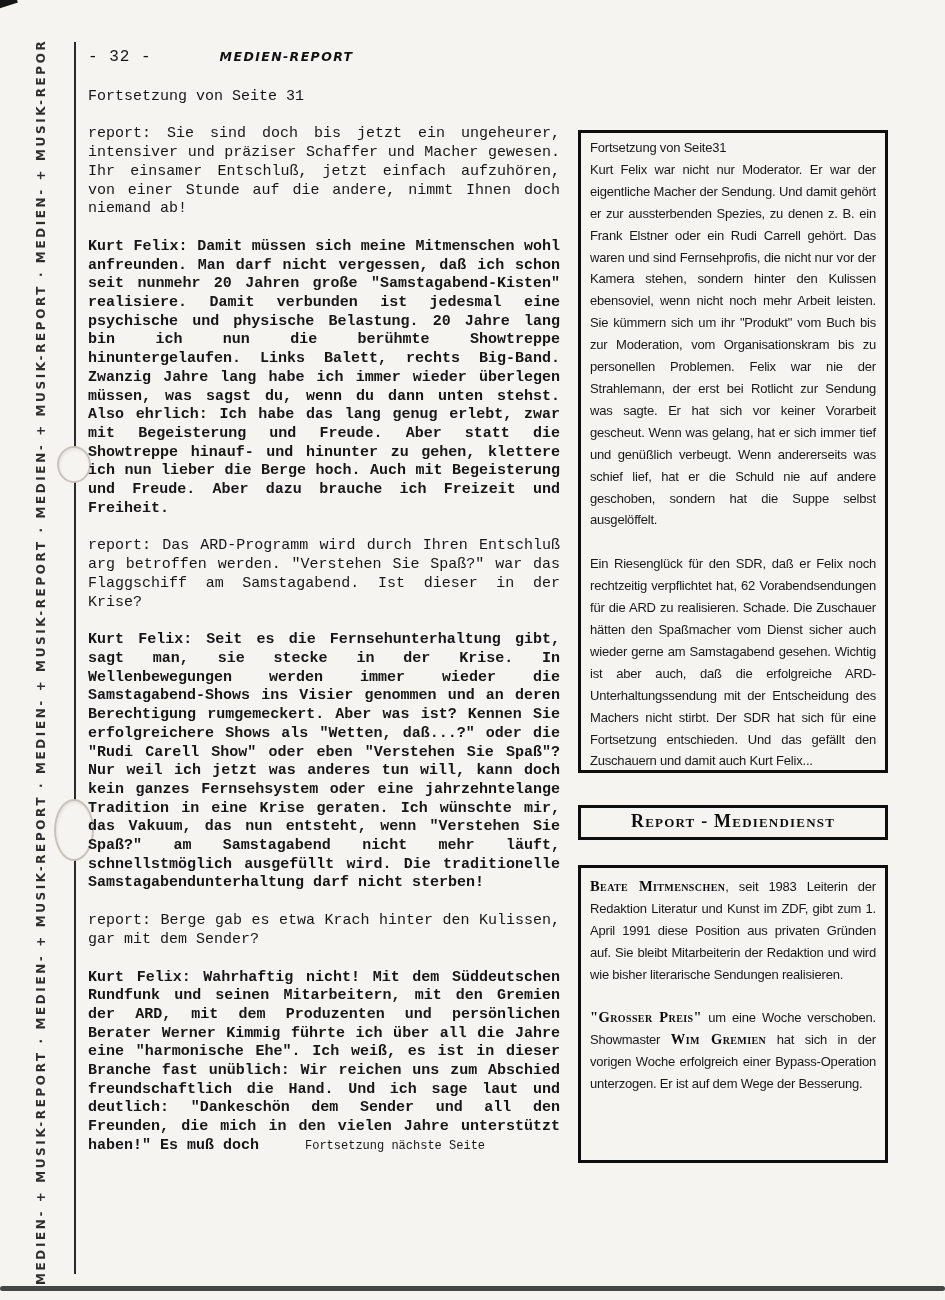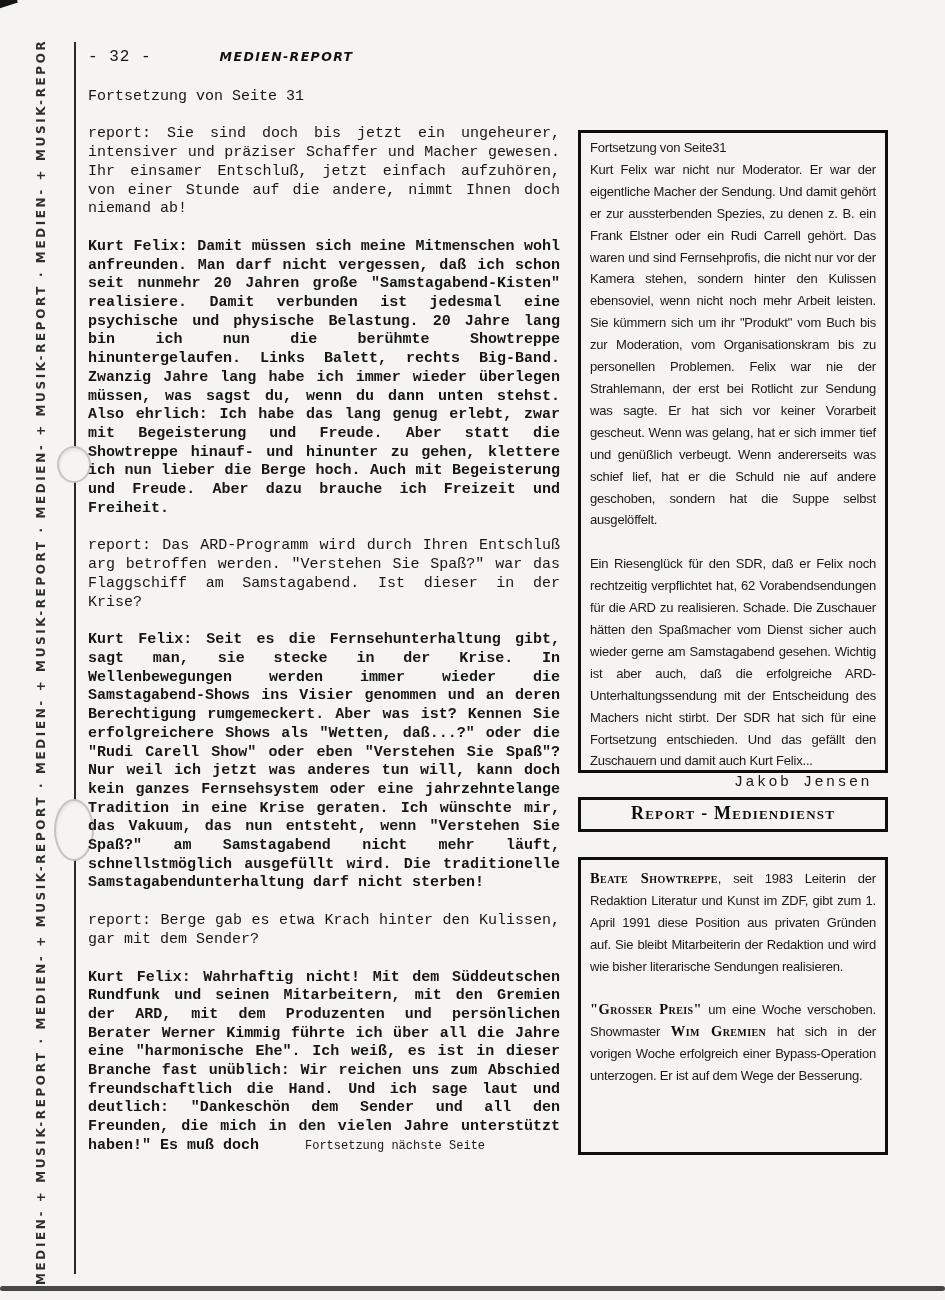--- a/index.html
+++ b/index.html
@@ -71,21 +71,21 @@
   }
   .sidebar-article .heading{text-align:left;}
   .sidebar-article p{margin:0;}
   .sidebar-article p + p{margin-top:22px;}
   .byline{
     margin-top:auto;text-align:right;
     font-family:"Liberation Mono", monospace;
     font-size:15px;letter-spacing:2.5px;padding:0 4px 2px 0;
   }
   .section-header-box{
-    width:310px;margin-top:24px;padding:3px 0 4px 0;
+    width:310px;margin-top:32px;padding:3px 0 4px 0;
     text-align:center;
     font-family:"Liberation Serif", serif;font-weight:bold;
     font-variant:small-caps;font-size:18px;letter-spacing:1.2px;
     color:#0d0d0d;
   }
   .news-box{
     width:310px;height:298px;margin-top:25px;padding:8px 9px;
   }
   .news-box p{margin:0;}
   .news-box p + p{margin-top:22px;}
@@ -121,25 +121,24 @@
 </div>
 
 <div class="continuation-bottom">Fortsetzung nächste Seite</div>
 
 <div class="col-right">
 
   <div class="boxed sidebar-article">
     <div class="heading">Fortsetzung von Seite31</div>
     <p>Kurt Felix war nicht nur Moderator. Er war der eigentliche Macher der Sendung. Und damit gehört er zur aussterbenden Spezies, zu denen z. B. ein Frank Elstner oder ein Rudi Carrell gehört. Das waren und sind Fernsehprofis, die nicht nur vor der Kamera stehen, sondern hinter den Kulissen ebensoviel, wenn nicht noch mehr Arbeit leisten. Sie kümmern sich um ihr "Produkt" vom Buch bis zur Moderation, vom Organisationskram bis zu personellen Problemen. Felix war nie der Strahlemann, der erst bei Rotlicht zur Sendung was sagte. Er hat sich vor keiner Vorarbeit gescheut. Wenn was gelang, hat er sich immer tief und genüßlich verbeugt. Wenn andererseits was schief lief, hat er die Schuld nie auf andere geschoben, sondern hat die Suppe selbst ausgelöffelt.</p>
     <p>Ein Riesenglück für den SDR, daß er Felix noch rechtzeitig verpflichtet hat, 62 Vorabendsendungen für die ARD zu realisieren. Schade. Die Zuschauer hätten den Spaßmacher vom Dienst sicher auch wieder gerne am Samstagabend gesehen. Wichtig ist aber auch, daß die erfolgreiche ARD-Unterhaltungssendung mit der Entscheidung des Machers nicht stirbt. Der SDR hat sich für eine Fortsetzung entschieden. Und das gefällt den Zuschauern und damit auch Kurt Felix...</p>
-    <div class="byline">Jakob Jensen</div>
   </div>
 
   <div class="boxed section-header-box">
     <span>Report - Mediendienst</span>
   </div>
 
   <div class="boxed news-box">
-    <p><span class="sc">Beate Showtreppe</span><span>, seit 1983 Leiterin der Redaktion Literatur und Kunst im ZDF, gibt zum 1. April 1991 diese Position aus privaten Gründen auf. Sie bleibt Mitarbeiterin der Redaktion und wird wie bisher literarische Sendungen realisieren.</span></p>
+    <p><span class="sc">Beate Mitmenschen</span><span>, seit 1983 Leiterin der Redaktion Literatur und Kunst im ZDF, gibt zum 1. April 1991 diese Position aus privaten Gründen auf. Sie bleibt Mitarbeiterin der Redaktion und wird wie bisher literarische Sendungen realisieren.</span></p>
     <p><span class="sc">"Grosser Preis"</span><span> um eine Woche verschoben. Showmaster </span><span class="sc">Wim Gremien</span><span> hat sich in der vorigen Woche erfolgreich einer Bypass-Operation unterzogen. Er ist auf dem Wege der Besserung.</span></p>
   </div>
 
 </div>
 
 </body></html>

